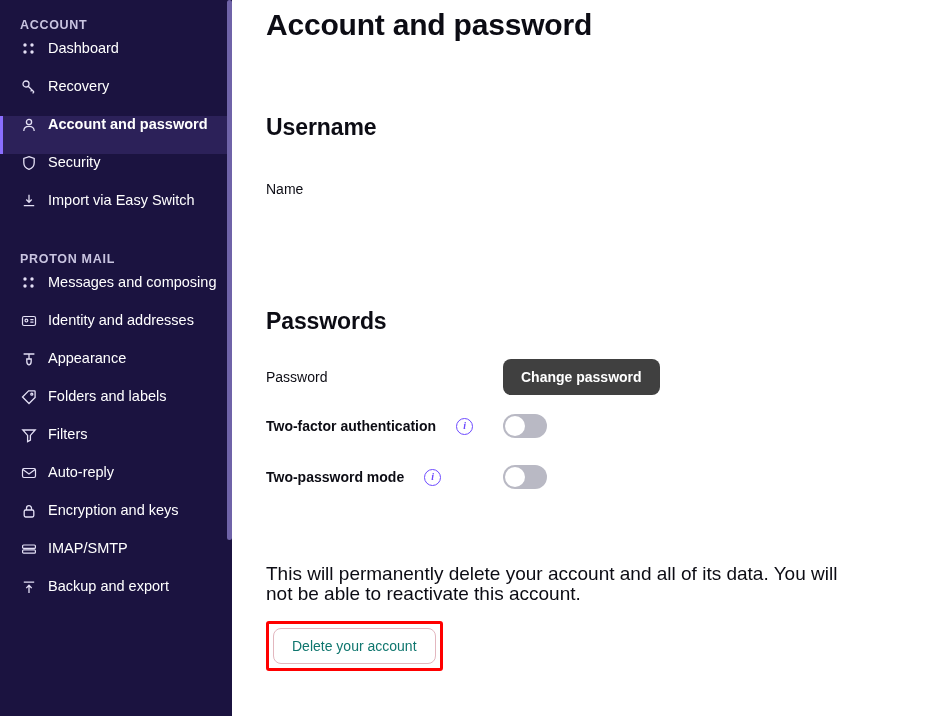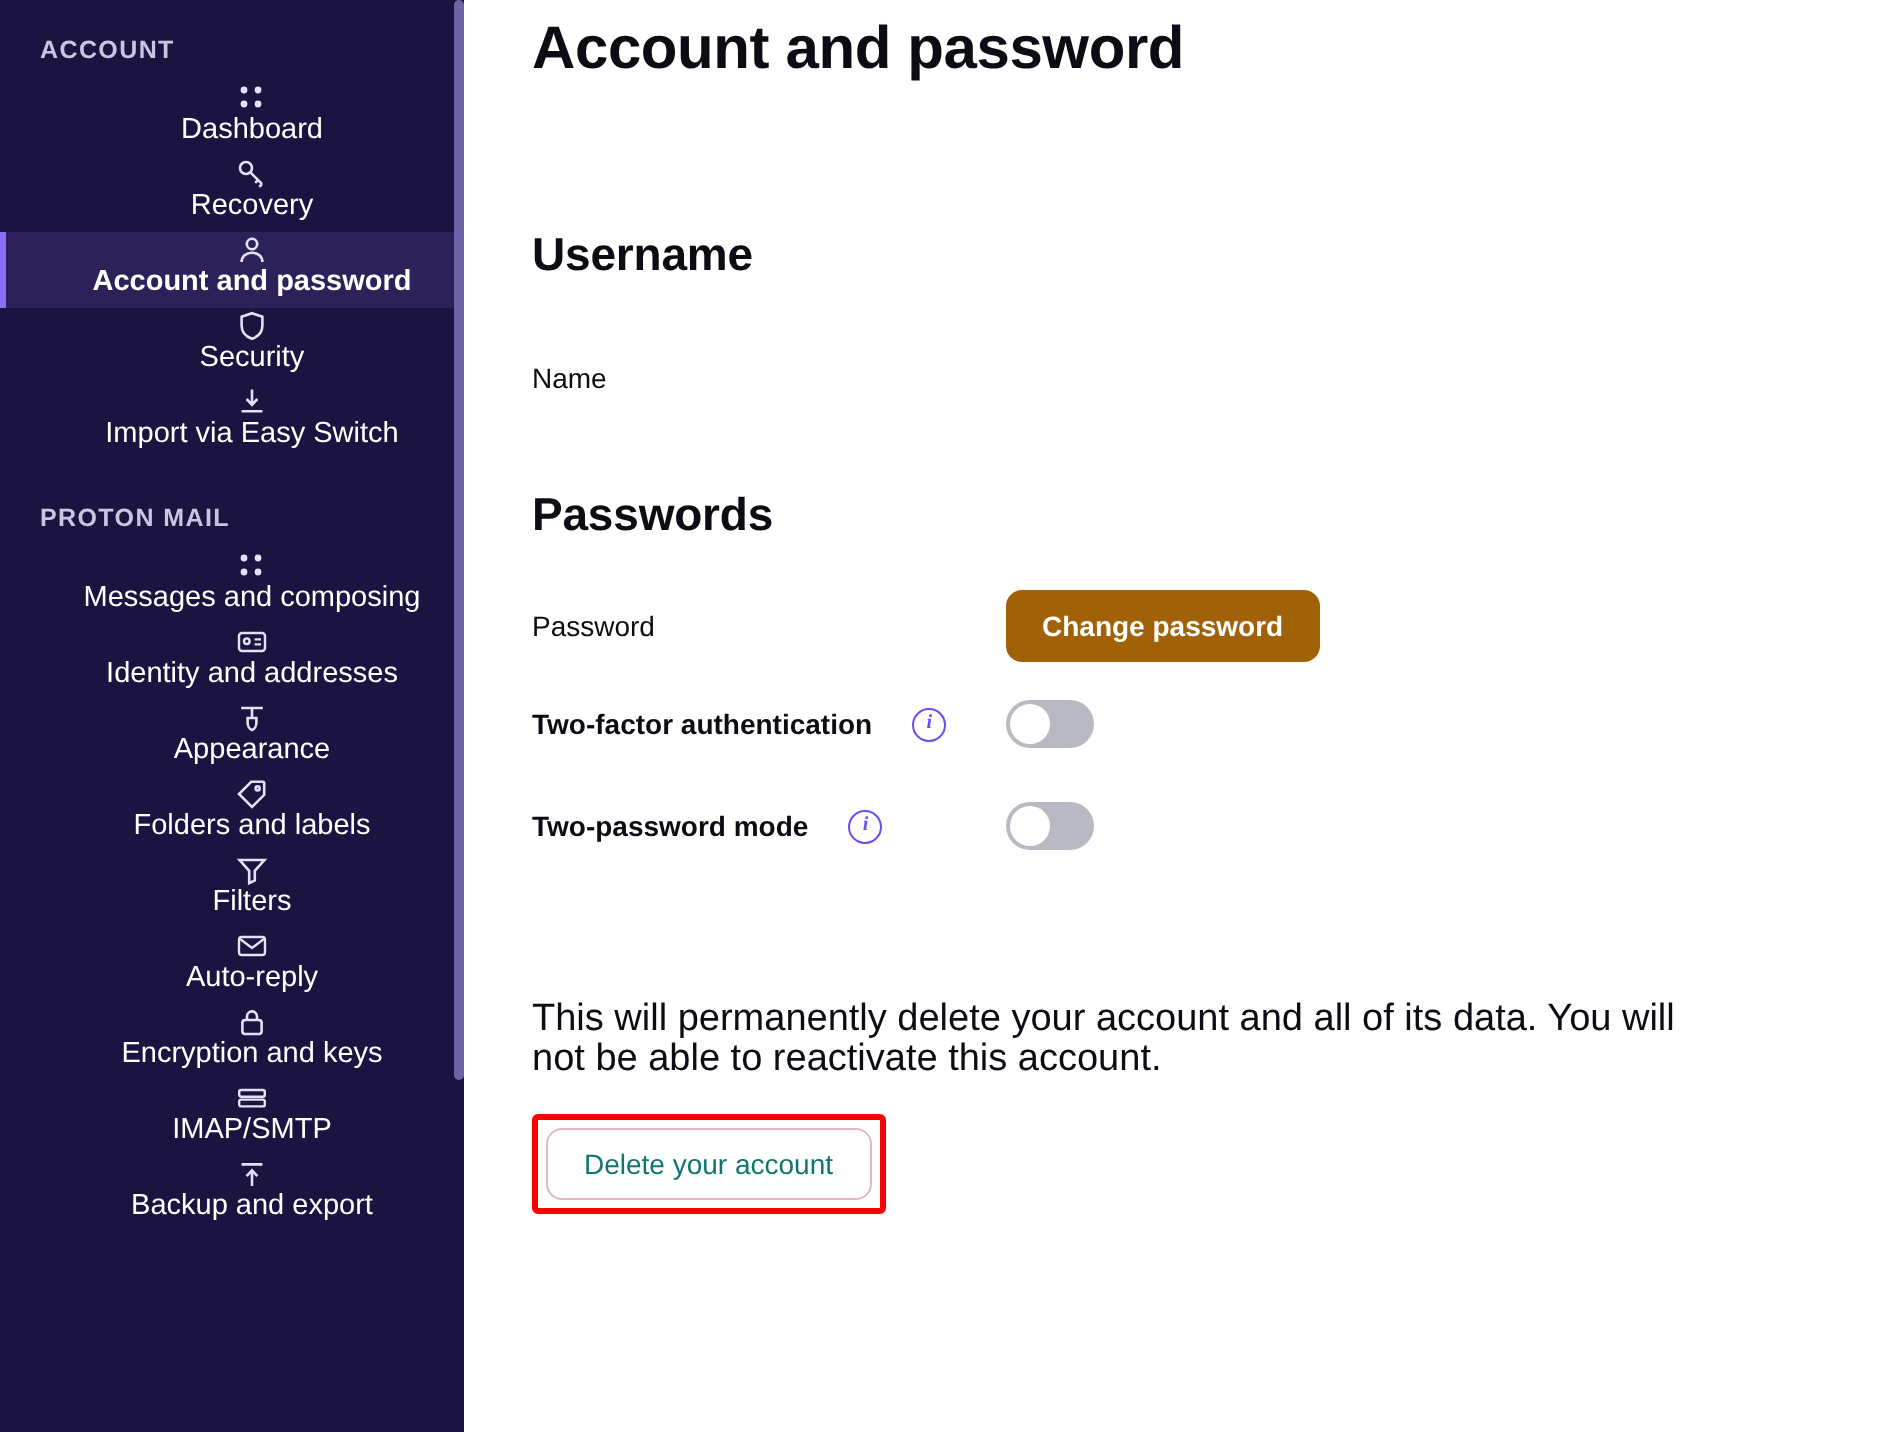--- a/index.html
+++ b/index.html
@@ -39,29 +39,29 @@
     color: #c9c4e0;
     font-weight: 700;
     padding: 4px 0 8px 20px;
     text-transform: uppercase;
   }
   .nav-section-title.mail {
     padding-top: 22px;
   }
   .nav-item {
     display: flex;
-    align-items: center;
+    align-items: flex-start;
+    gap: 11px;
     height: 38px;
     padding-left: 20px;
     font-size: 14.5px;
     color: #ffffff;
     box-sizing: border-box;
     position: relative;
     cursor: pointer;
-    flex-direction: column;
   }
   .nav-item.active {
     background: #2c2159;
     font-weight: 700;
   }
   .nav-item.active::before {
     content: "";
     position: absolute;
     left: 0;
     top: 0;
@@ -153,21 +153,21 @@
     align-items: center;
     justify-content: center;
     line-height: 1;
     cursor: pointer;
   }
   .row-value {
     font-size: 14px;
     color: #0c0c14;
   }
   .btn-primary {
-    background: #a16207;
+    background: #404040;
     color: #ffffff;
     border: none;
     border-radius: 8px;
     font-size: 14px;
     font-weight: 700;
     font-family: "Liberation Sans", sans-serif;
     padding: 0 18px;
     height: 36px;
     cursor: pointer;
   }
@@ -377,21 +377,21 @@
     <h1 class="page-title">Account and password</h1>
 
     <div class="section" style="margin-top:72px;">
       <h2 class="section-title">Username</h2>
       <div class="row" style="margin-top:33px;">
         <div class="row-label">Name</div>
         <div class="row-value"></div>
       </div>
     </div>
 
-    <div class="section" style="margin-top:40px;">
+    <div class="section" style="margin-top:104px;">
       <h2 class="section-title">Passwords</h2>
 
       <div class="row" style="margin-top:24px;">
         <div class="row-label">Password</div>
         <button class="btn-primary">Change password</button>
       </div>
 
       <div class="row" style="margin-top:16px;">
         <div class="row-label bold">
           <span>Two-factor authentication</span>

